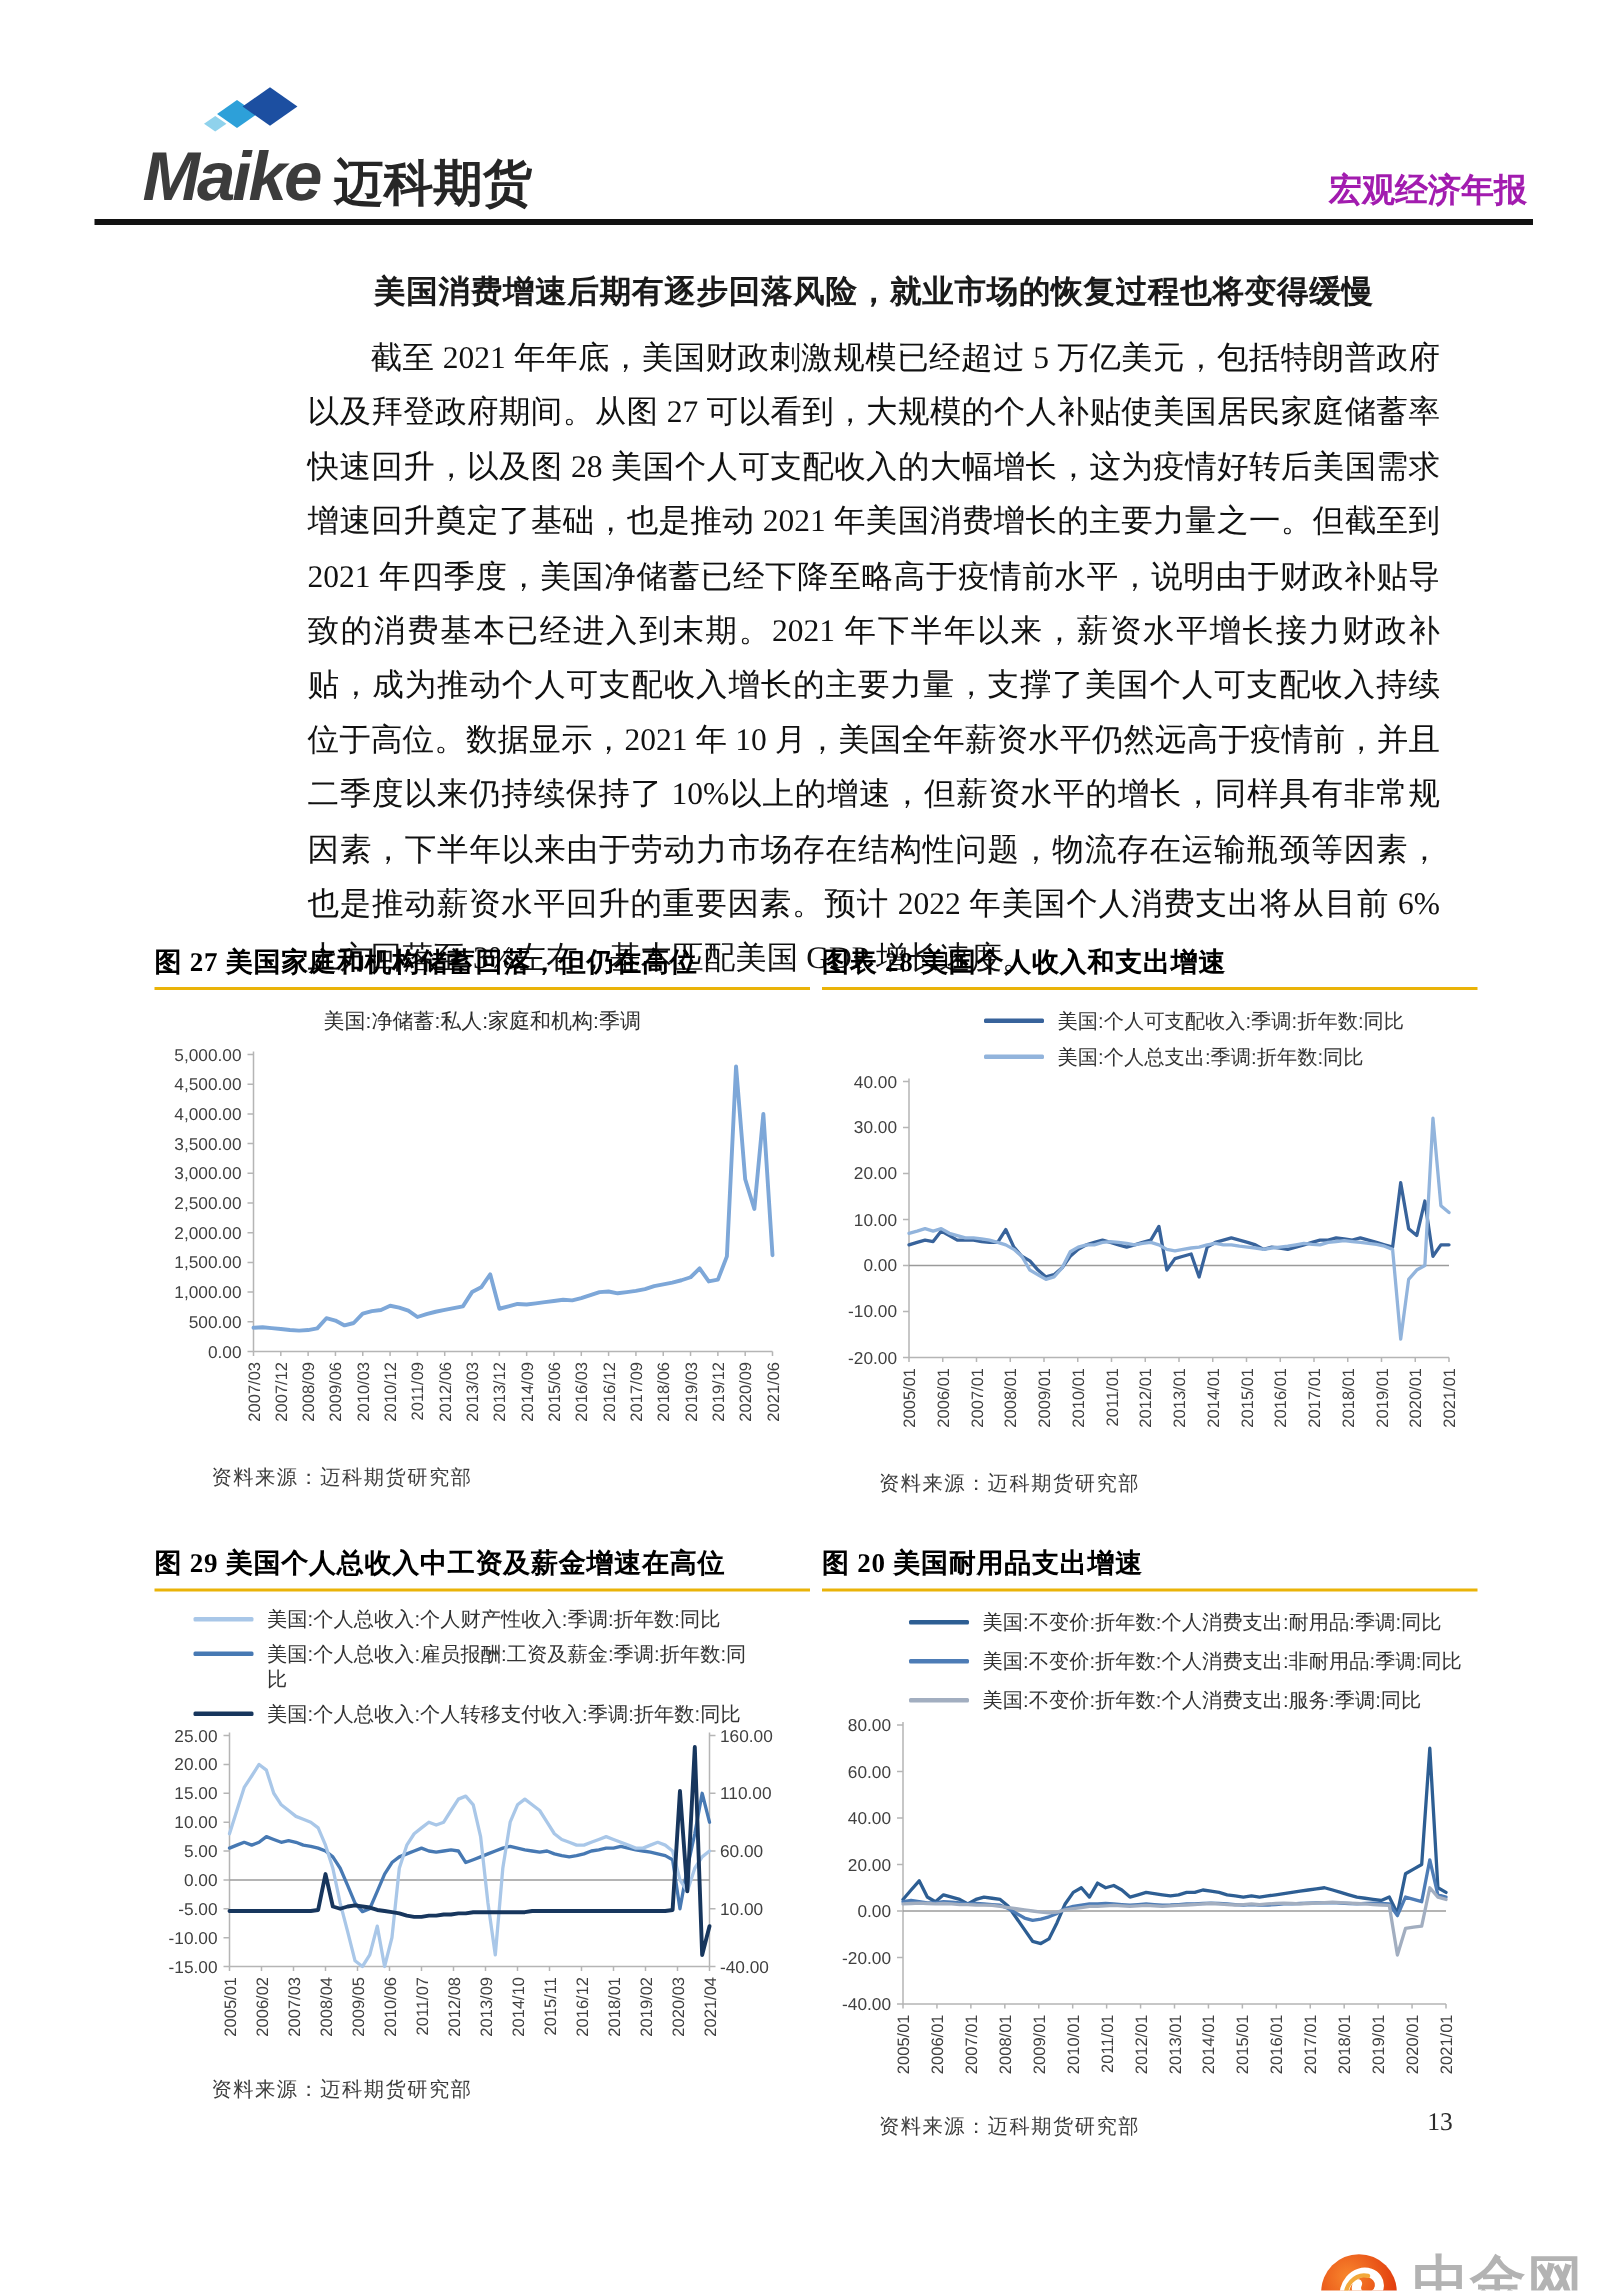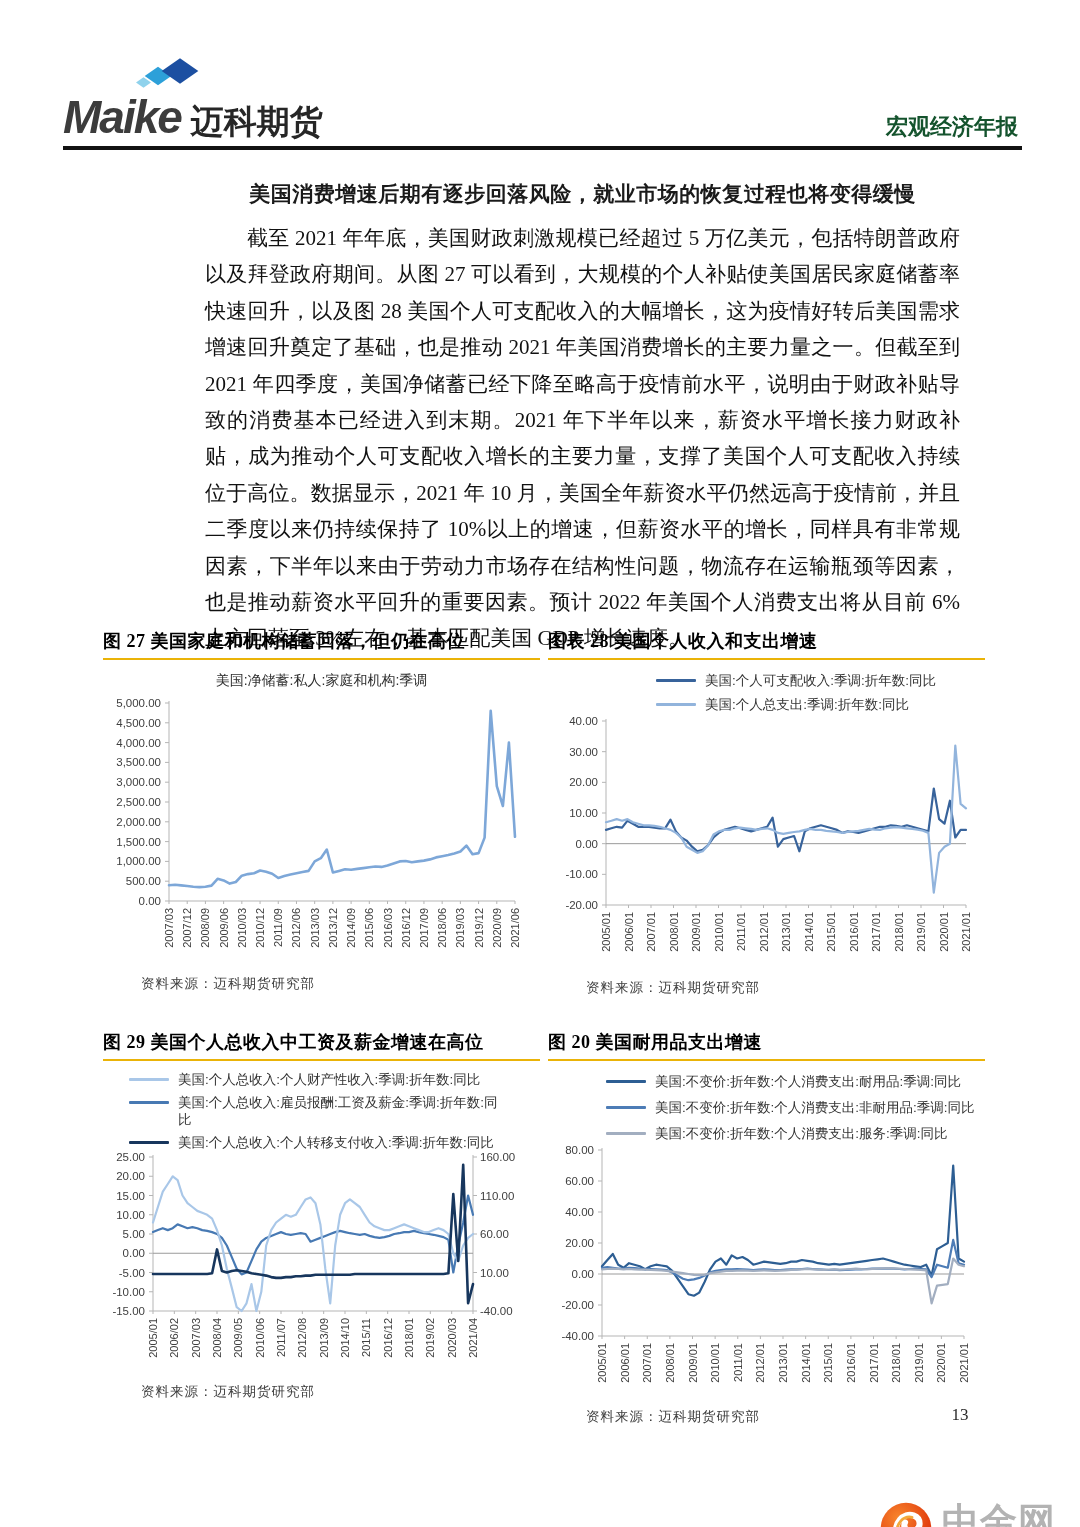--- a/index.html
+++ b/index.html
@@ -6,23 +6,23 @@
   html,body { background:#ffffff; }
   body { width:1080px; height:1527px; position:relative; font-family:"Liberation Serif", serif; color:#1a1a1a; overflow:hidden; }
 
   
   .logo { position:absolute; left:63px; top:78px; height:62px; display:flex; align-items:flex-end; }
   .diamonds { position:relative; width:60px; height:30px; position:absolute; left:76px; top:-16px; }
   .dm { position:absolute; display:block; }
   .d1 { width:9px;  height:9px;  background:#8fd2ec; left:0;  top:16px; transform:rotate(45deg) skew(-10deg,-10deg); }
   .d2 { width:16px; height:16px; background:#2da0d9; left:11px; top:6px; transform:rotate(45deg) skew(-10deg,-10deg); }
   .d3 { width:22px; height:22px; background:#1c4fa1; left:30px; top:-2px; transform:rotate(45deg) skew(-10deg,-10deg); }
-  .brand-latin { font-family:"Liberation Sans", sans-serif; font-style:italic; font-weight:bold; font-size:46px; letter-spacing:-2px; color:#3c3c3c; line-height:1; }
+  .brand-latin { font-family:"Liberation Sans", sans-serif; font-style:italic; font-weight:bold; font-size:46px; letter-spacing:-2px; color:#3c3c3c; line-height:1;margin-left:32px; }
   .brand-cn { font-family:"Liberation Sans", sans-serif; font-weight:bold; font-size:33px; color:#262626; margin-left:10px; line-height:1.05; }
-  .doc-type { position:absolute; right:62px; top:112px; font-family:"Liberation Sans", sans-serif; font-weight:bold; font-size:22px; color:#14532d; }
+  .doc-type { position:absolute; right:62px; top:112px; font-family:"Liberation Sans", sans-serif; font-weight:bold; font-size:22px; color:#a21caf; }
   .header-rule { position:absolute; left:63px; right:58px; top:146px; height:4px; background:#121212; }
 
   
   .article { position:absolute; left:205px; top:180px; width:755px; }
   .article h1 { font-size:21px; font-weight:bold; text-align:center; margin-bottom:12px; letter-spacing:0.5px; }
   .article p { font-size:21px; line-height:36.4px; text-align:justify; text-justify:inter-character; text-indent:2em; color:#111; }
 
   
   .figure { position:absolute; width:437px; }
   .fig-27 { left:103px; top:629px; }

